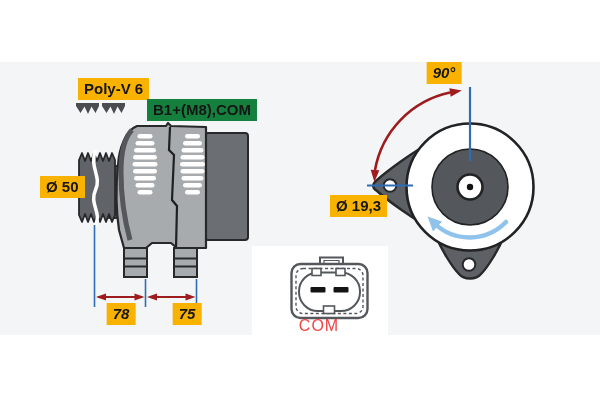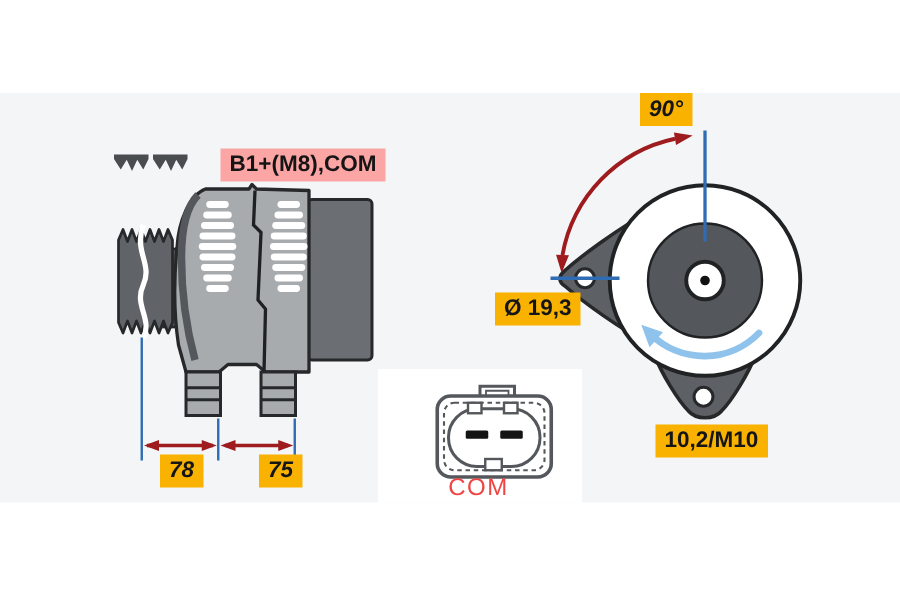--- a/index.html
+++ b/index.html
@@ -3,21 +3,21 @@
 <meta charset="utf-8">
 <style>
   html,body{margin:0;padding:0;background:#fff;}
   .stage{position:relative;width:600px;height:400px;background:#fff;overflow:hidden;
          font-family:"Liberation Sans",sans-serif;}
   .canvas-bg{position:absolute;left:0;top:62px;width:600px;height:273px;background:#f3f5f7;}
   svg{position:absolute;left:0;top:0;}
   .label{position:absolute;font-weight:bold;font-size:15px;line-height:1.2;color:#151515;
          padding:2px 6px;white-space:nowrap;}
   .yellow{background:#f9b200;}
-  .blue{background:#fca5a5;}
+  .blue{background:#15803d;}
   .center{transform:translateX(-50%);font-style:italic;}
   .com-text{position:absolute;font-size:16px;font-weight:400;color:#ef4444;
             letter-spacing:1px;white-space:nowrap;transform:translateX(-50%);}
 </style>
 </head>
 <body>
 
 <div class="stage">
 
   <div class="canvas-bg"></div>
@@ -140,28 +140,29 @@
 
       <rect x="312" y="268.5" width="9" height="7" fill="#ffffff" stroke="#54575b" stroke-width="1.6"></rect>
       <rect x="336" y="268.5" width="9" height="7" fill="#ffffff" stroke="#54575b" stroke-width="1.6"></rect>
       <rect x="323.5" y="306" width="11" height="7.5" fill="#ffffff" stroke="#54575b" stroke-width="1.6"></rect>
 
       <rect x="310.5" y="287" width="15" height="5.5" rx="1" fill="#141414"></rect>
       <rect x="333.5" y="287" width="15" height="5.5" rx="1" fill="#141414"></rect>
     </g>
   </svg>
 
+  <div class="label yellow" style="left:78px;top:78px;">Poly-V 6</div>
 
   <div class="label blue" style="left:147px;top:99px;">B1+(M8),COM</div>
 
+  <div class="label yellow" style="left:40px;top:176px;">Ø 50</div>
 
   <div class="label yellow center" style="left:121px;top:303px;">78</div>
 
   <div class="label yellow center" style="left:175px;top:303px;margin-left:12px;">75</div>
 
   <div class="label yellow center" style="left:444px;top:62px;">90°</div>
 
   <div class="label yellow" style="left:330px;top:195px;">Ø 19,3</div>
 
-  <div class="label yellow" style="left:437px;top:283px;">10,2/M10</div>
 
   <div class="com-text" style="left:319px;top:317px;">COM</div>
 </div>
 
 </body></html>

